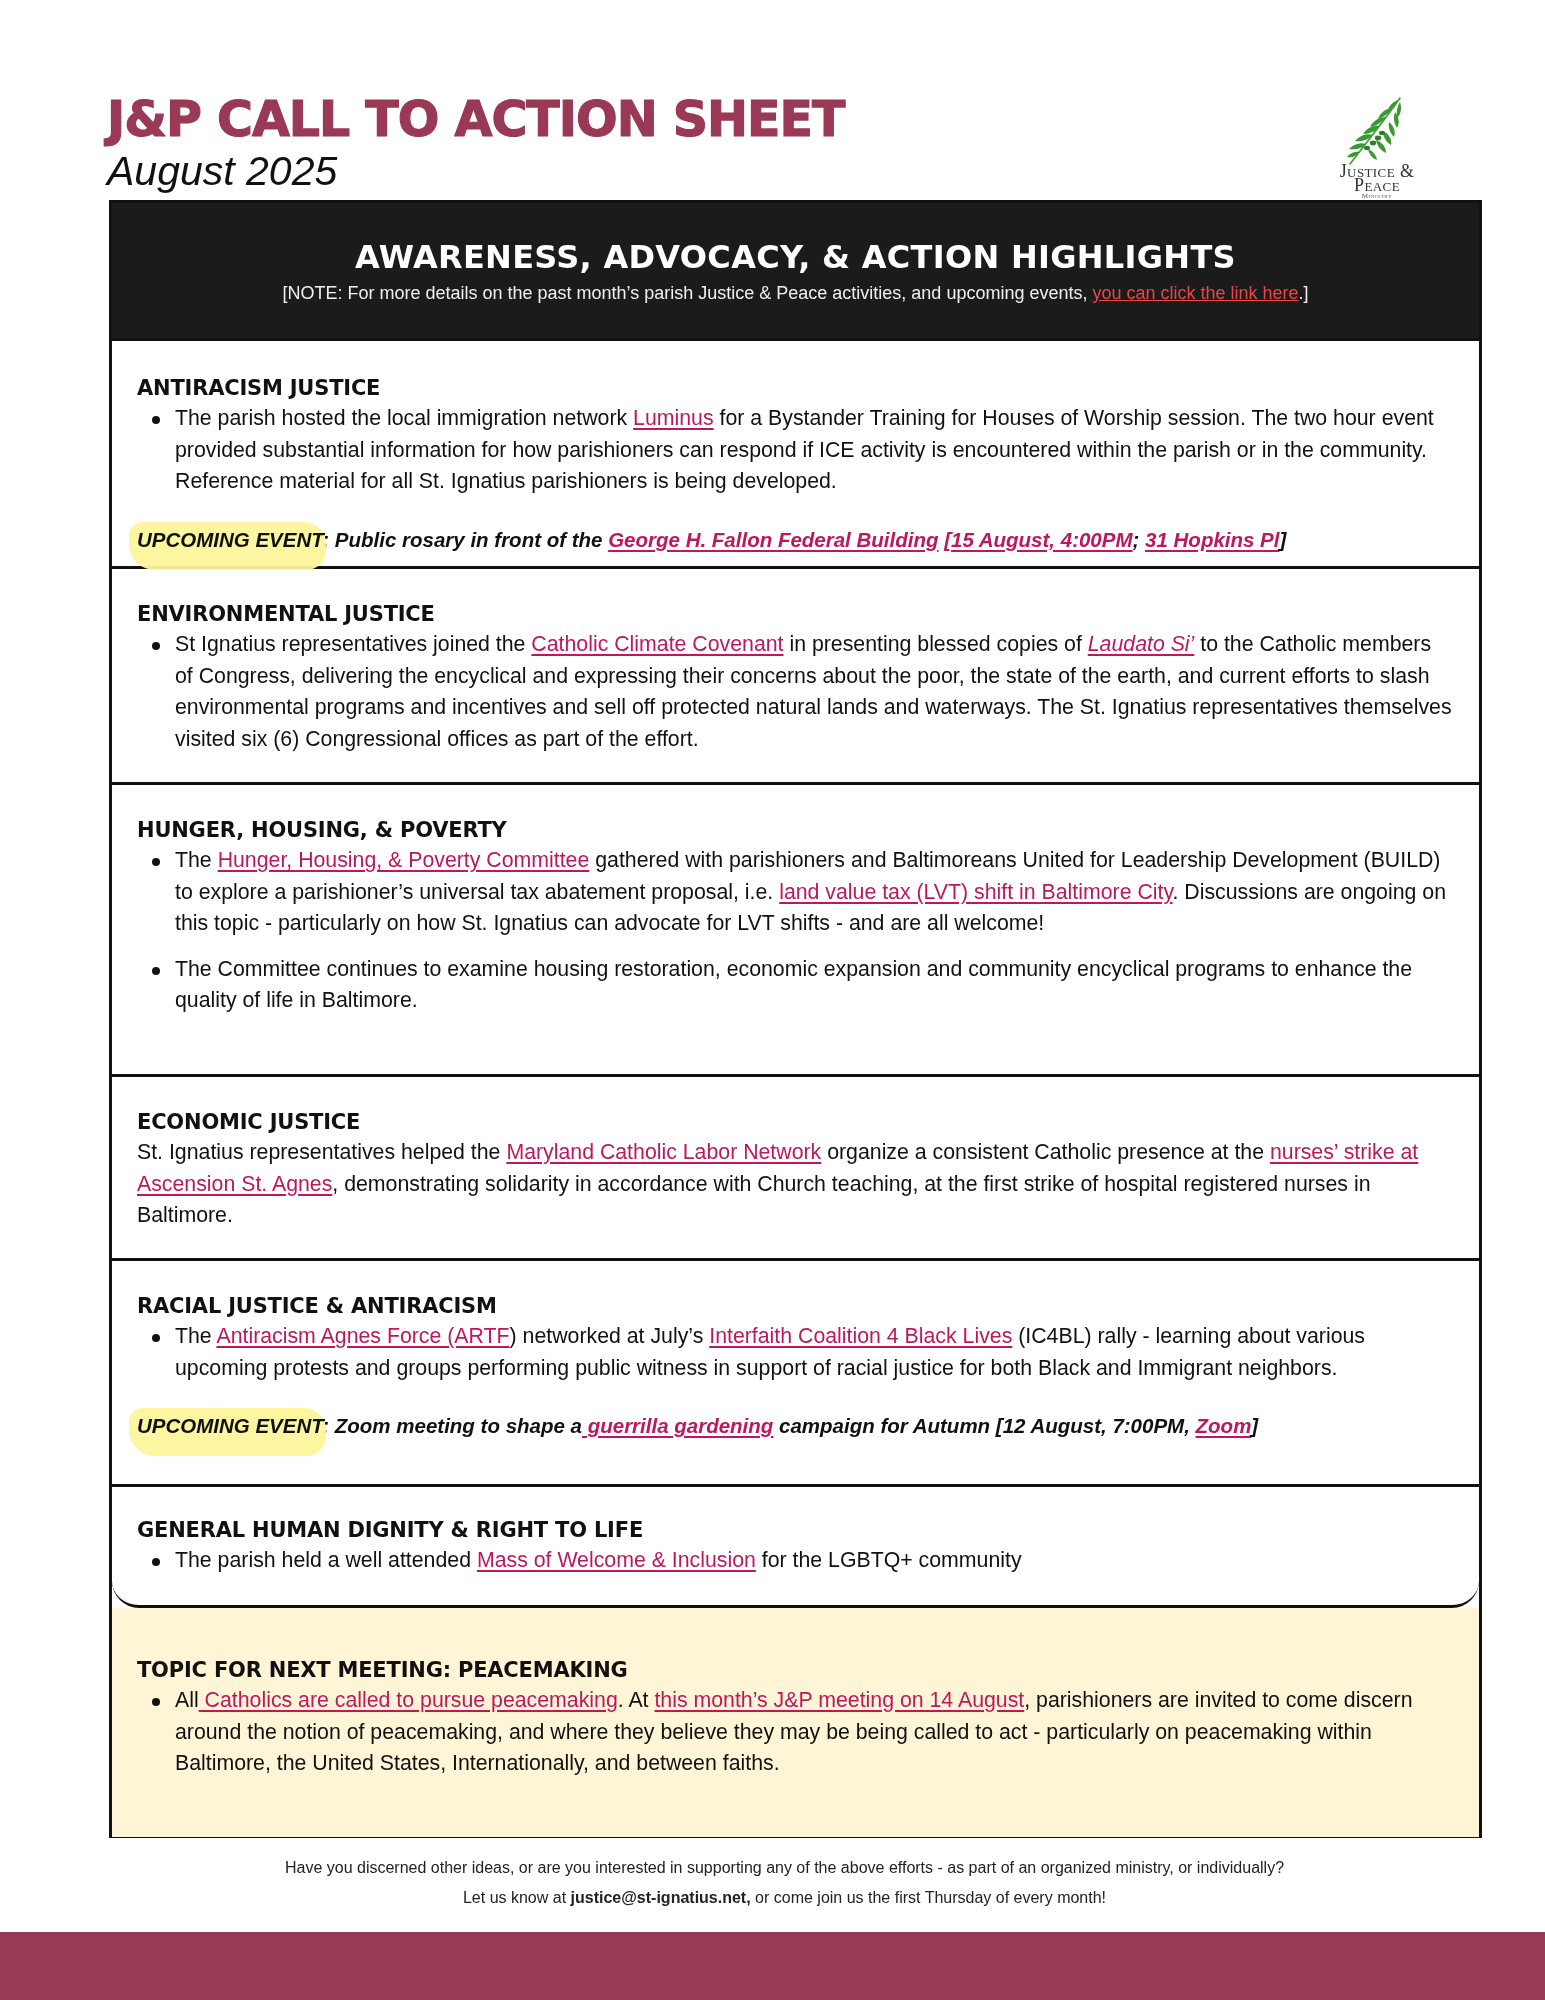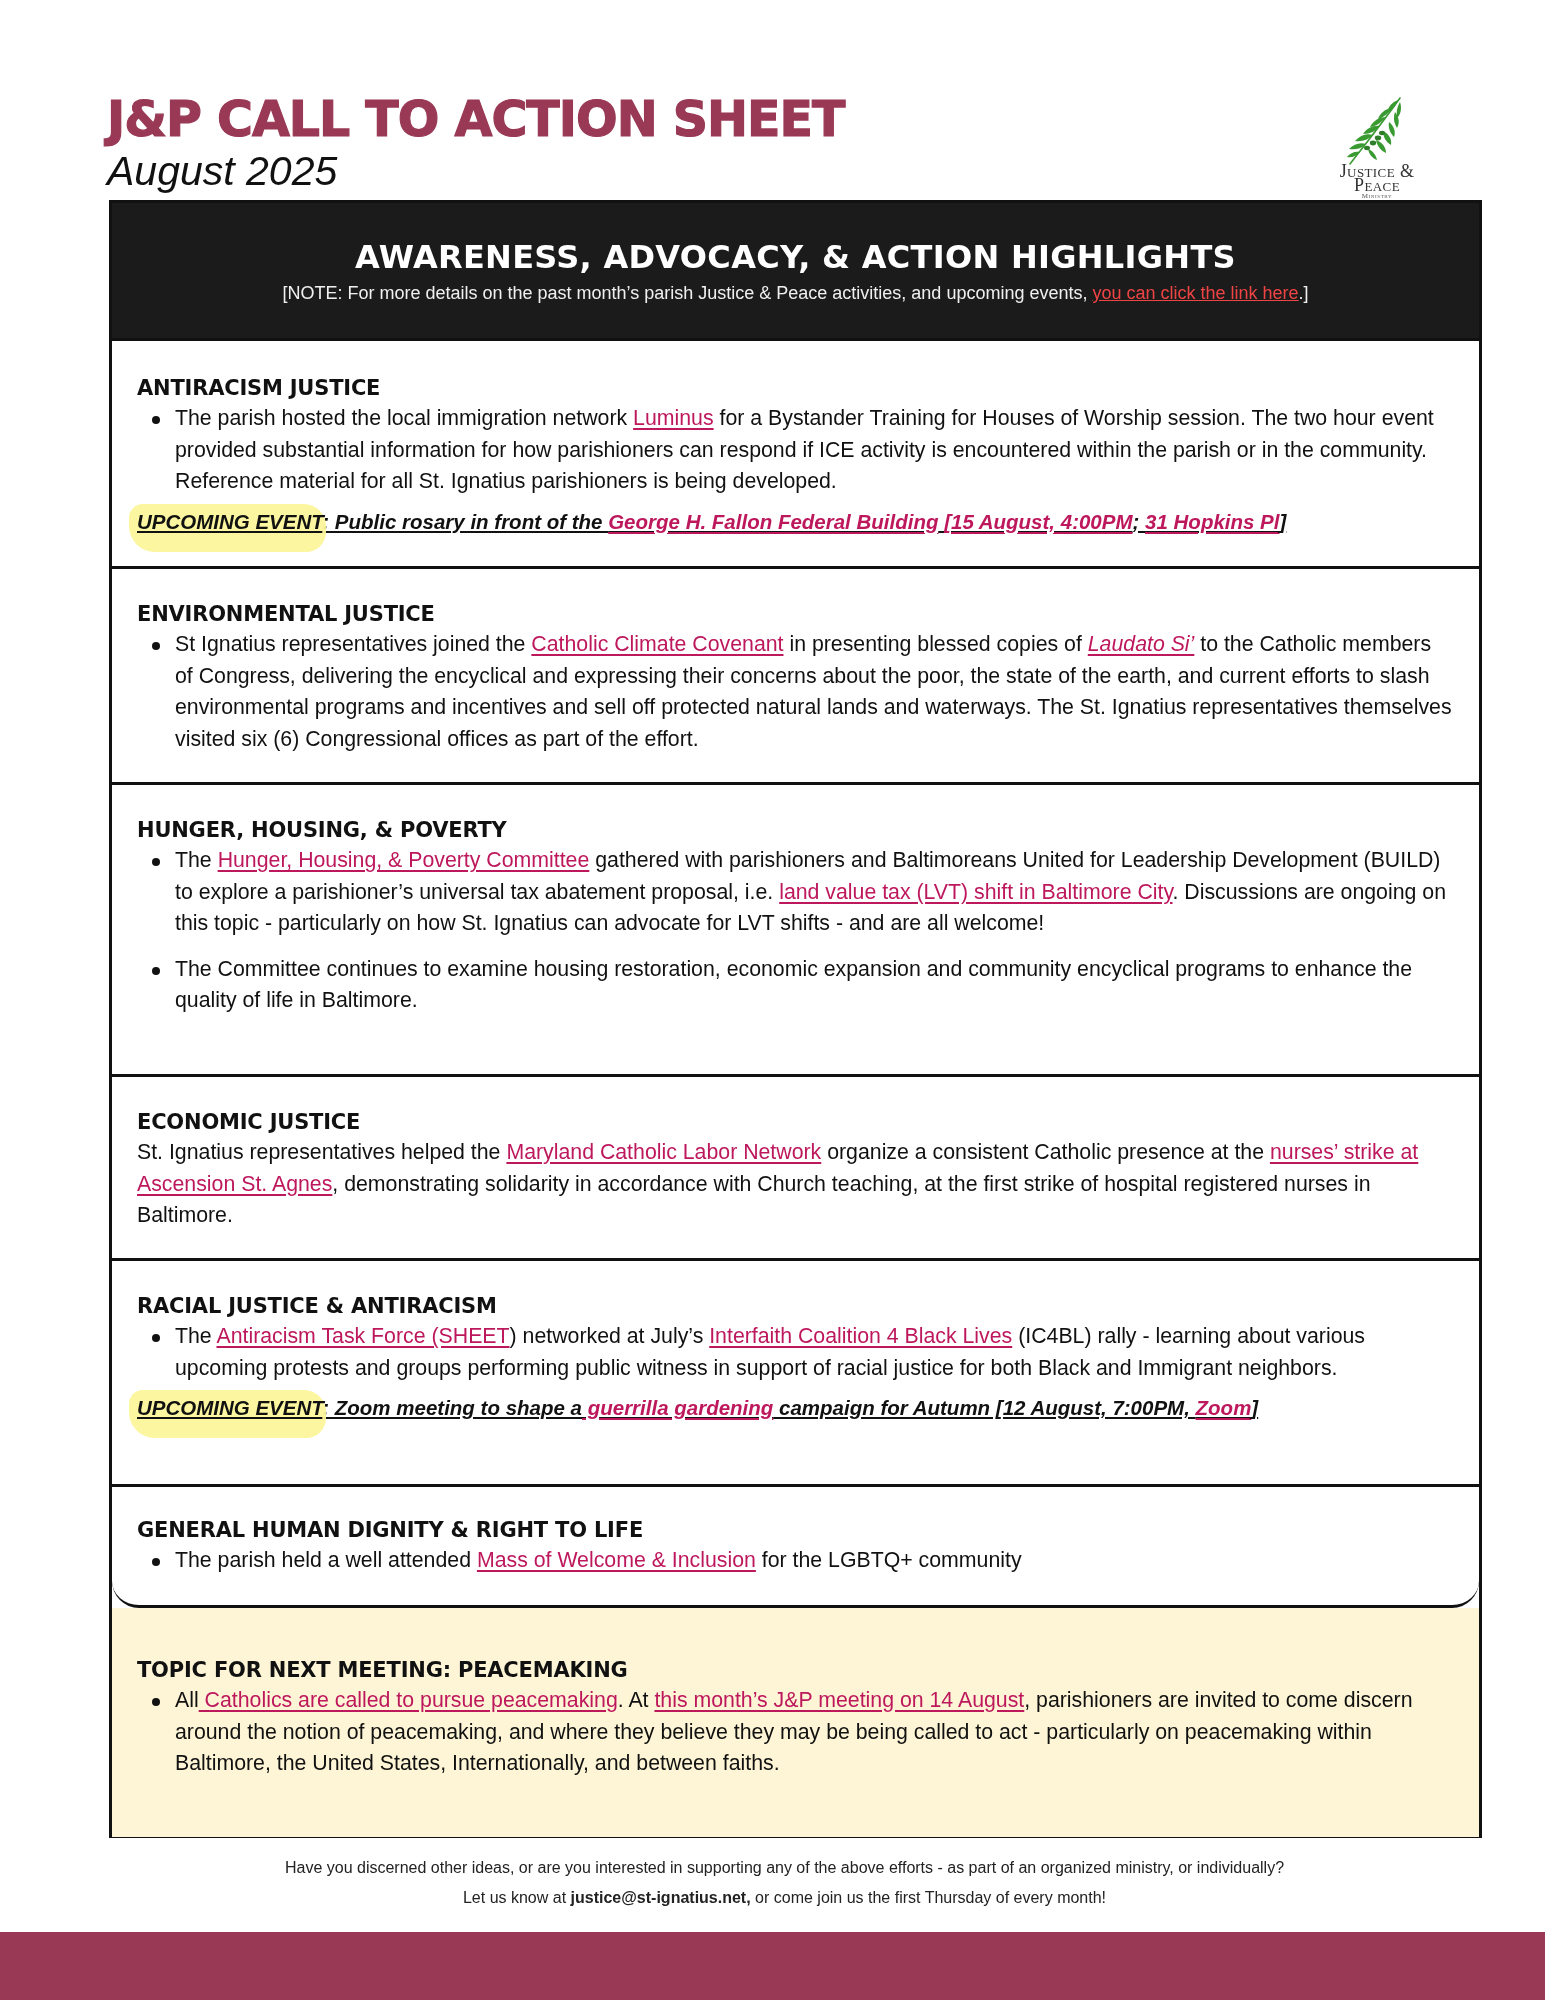--- a/index.html
+++ b/index.html
@@ -26,21 +26,21 @@
   .banner-note a { color: #ef4444; text-decoration: underline; }
 
   .section { border-bottom: 3px solid #111; padding: 0 26px 0 25px; position: relative; }
   .section h2 { font-family: "DejaVu Sans", sans-serif; font-weight: bold; font-size: 21px; line-height: 30px; color: #111; letter-spacing: -0.2px; }
   .section ul { list-style: none; margin: 0; padding: 0; }
   .section li { position: relative; padding-left: 38px; font-size: 21.3px; line-height: 31.5px; color: #111; }
   .section li::before { content: ""; position: absolute; left: 15px; top: 13px; width: 8px; height: 8px; border-radius: 50%; background: #111; }
   .section p.body { font-size: 21.3px; line-height: 31.5px; color: #111; }
   a.lnk { color: #be185d; text-decoration: underline; text-underline-offset: 3px; }
 
-  .event { font-weight: bold; font-style: italic; font-size: 20.5px; line-height: 30px; margin-top: 9px; position: relative; color: #111; text-decoration: underline; }
+  .event { font-weight: bold; font-style: italic; font-size: 20.5px; line-height: 30px; margin-top: 27px; position: relative; color: #111; }
   .event .hl { position: relative; z-index: 1; }
   .event .hl::before {
     content: ""; position: absolute; left: -8px; top: -6px; width: calc(100% + 12px); height: 48px;
     background: #fbf59a; border-radius: 14px 22px 20px 26px; z-index: -1; opacity: 0.95;
   }
   .event a.lnk { text-decoration: underline; }
 
   .s-immig { height: 228px; padding-top: 32px; }
   .s-env { height: 216px; padding-top: 30px; }
   .s-hunger { height: 292px; padding-top: 30px; }
@@ -126,21 +126,21 @@
   </div>
 
   <div class="section s-econ">
     <h2>ECONOMIC JUSTICE</h2>
     <p class="body"><span>St. Ignatius representatives helped the </span><a class="lnk" href="#">Maryland Catholic Labor Network</a><span> organize a consistent Catholic presence at the </span><a class="lnk" href="#">nurses’ strike at Ascension St. Agnes</a><span>, demonstrating solidarity in accordance with Church teaching, at the first strike of hospital registered nurses in Baltimore.</span></p>
   </div>
 
   <div class="section s-racial">
     <h2>RACIAL JUSTICE &amp; ANTIRACISM</h2>
     <ul>
-      <li><span>The </span><a class="lnk" href="#">Antiracism Task Force (SHEET</a><span>) networked at July’s </span><a class="lnk" href="#">Interfaith Coalition 4 Black Lives</a><span> (IC4BL) rally - learning about various upcoming protests and groups performing public witness in support of racial justice for both Black and Immigrant neighbors.</span></li>
+      <li><span>The </span><a class="lnk" href="#">Antiracism Agnes Force (ARTF</a><span>) networked at July’s </span><a class="lnk" href="#">Interfaith Coalition 4 Black Lives</a><span> (IC4BL) rally - learning about various upcoming protests and groups performing public witness in support of racial justice for both Black and Immigrant neighbors.</span></li>
     </ul>
     <div class="event"><span class="hl">UPCOMING EVENT</span><span>: Zoom meeting to shape a</span><a class="lnk" href="#"> guerrilla gardening</a><span> campaign for Autumn [12 August, 7:00PM, </span><a class="lnk" href="#">Zoom</a><span>]</span></div>
   </div>
 
   <div class="section s-dignity">
     <h2>GENERAL HUMAN DIGNITY &amp; RIGHT TO LIFE</h2>
     <ul>
       <li><span>The parish held a well attended </span><a class="lnk" href="#">Mass of Welcome &amp; Inclusion</a><span> for the LGBTQ+ community</span></li>
     </ul>
   </div>

